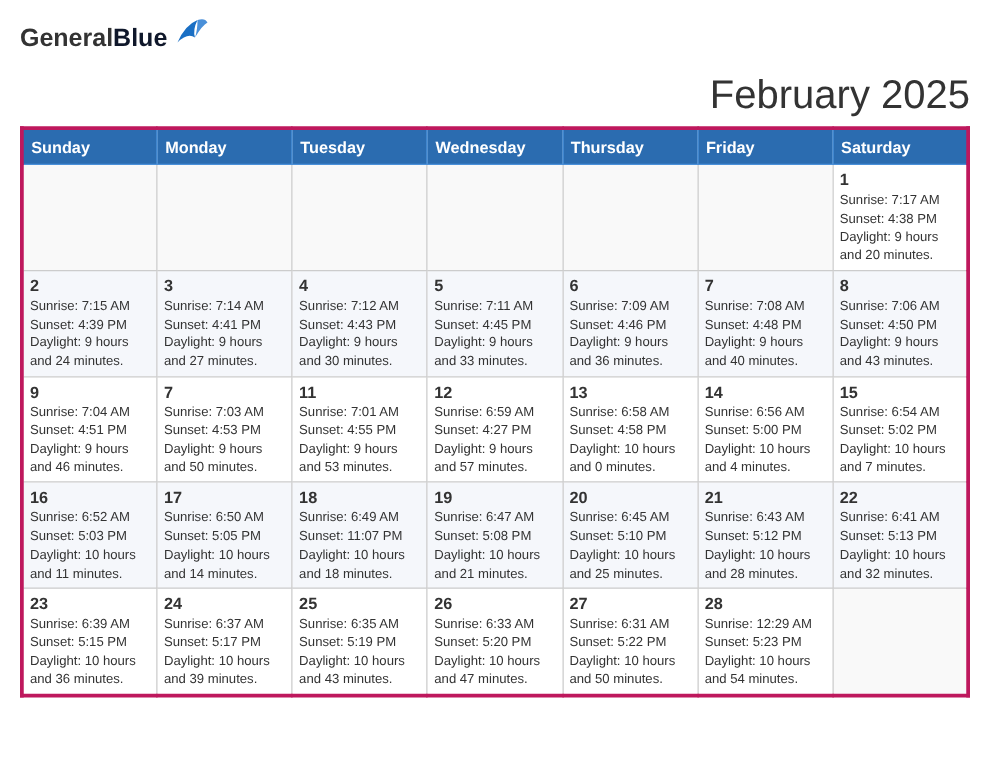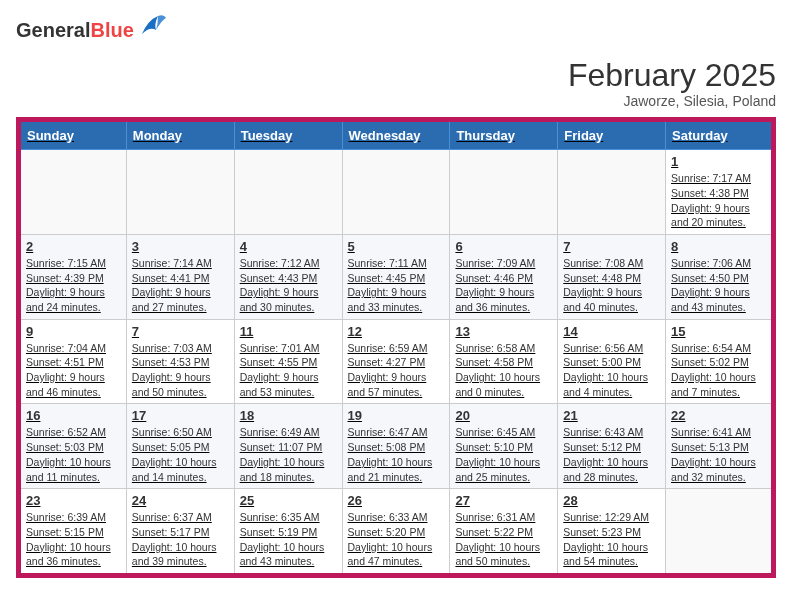--- a/index.html
+++ b/index.html
@@ -35,22 +35,21 @@
       color: #333;
       line-height: 1.1;
     }
     .title-block p {
       font-size: 14px;
       color: #555;
     }
     .calendar {
       width: 100%;
       border-collapse: collapse;
-      border: 5px solid #be185d;
-      text-decoration: underline;
+      border: 3px solid #be185d;
     }
     .calendar th {
       background: #2b6cb0;
       color: #fff;
       font-size: 13px;
       font-weight: bold;
       text-align: left;
       padding: 6px 6px;
       border: 1px solid #4a90d9;
     }
@@ -89,34 +88,33 @@
     }
   </style>
 </head>
 <body>
 
 <div class="header">
   <div class="logo">
     <div class="logo-wrapper">
       <div>
         <div style="font-size:20px;font-weight:bold;color:#333;line-height:1;">
-          <span>General</span><span style="color:#ef4444;">Blue</span>
+          <span>General</span><span style="color:#0f172a;">Blue</span>
         </div>
       </div>
       <div style="margin-left:4px;margin-top:-4px;">
         <svg width="30" height="28" viewBox="0 0 30 28" fill="none" xmlns="http://www.w3.org/2000/svg">
           <path d="M4 22 Q10 8 20 4 Q16 12 18 18 Q12 14 4 22Z" fill="#1a6fc4"></path>
           <path d="M20 4 Q26 2 28 6 Q24 8 18 18 Q20 12 20 4Z" fill="#4a90d9"></path>
         </svg>
       </div>
     </div>
   </div>
   <div class="title-block">
     <h1>February 2025</h1>
-    <p>Jaworze, Silesia, Poland</p>
   </div>
 </div>
 
 <table class="calendar">
   <thead>
     <tr>
     <th>Sunday</th>
         <th>Monday</th>
         <th>Tuesday</th>
         <th>Wednesday</th>

